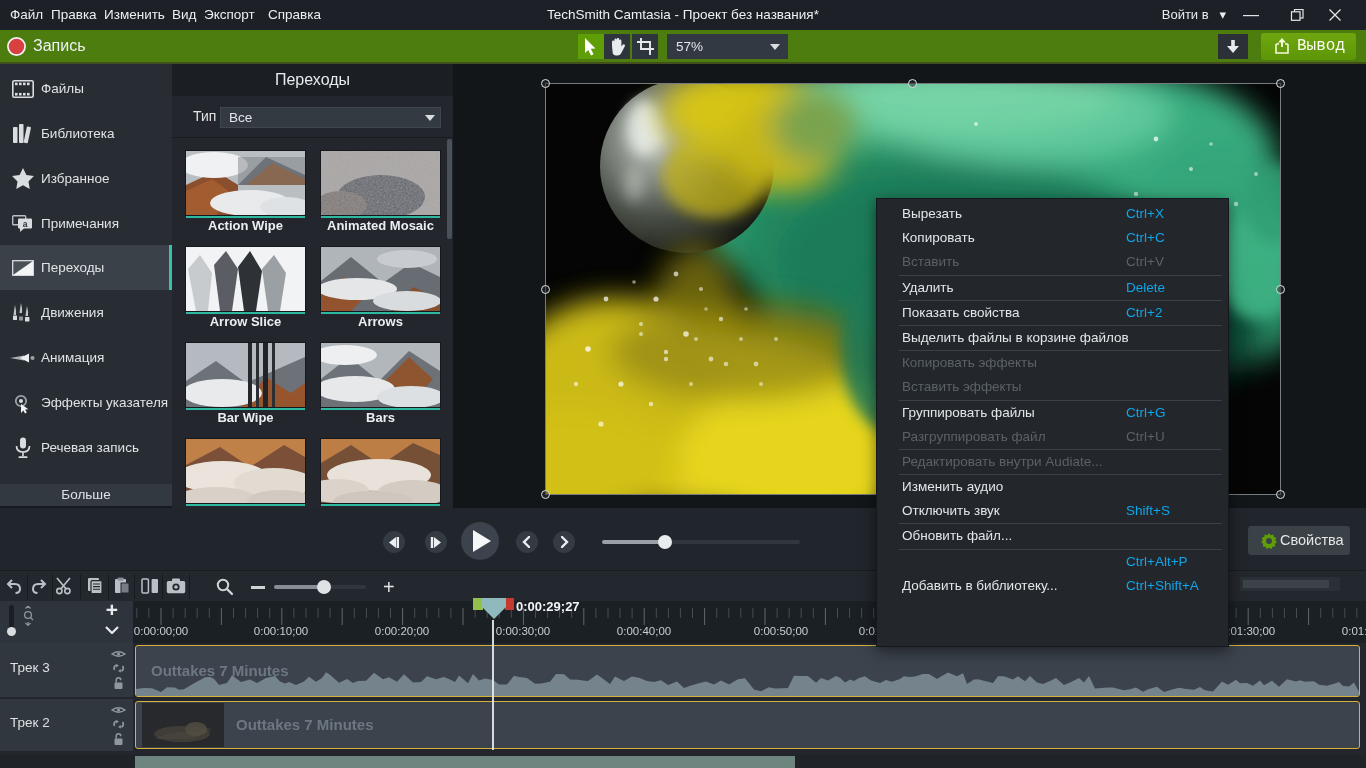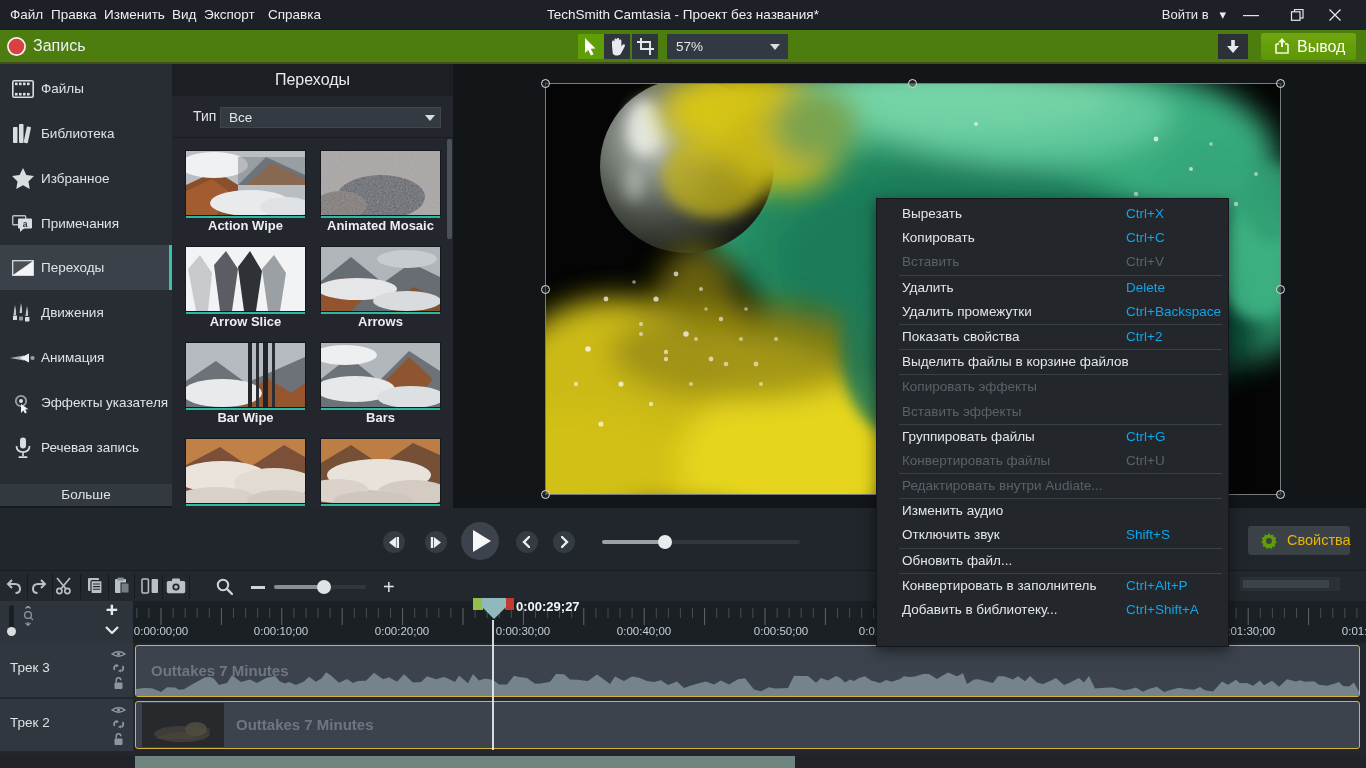--- a/index.html
+++ b/index.html
@@ -113,21 +113,21 @@
     <span style="position:absolute;left:676px;top:4px;height:25px;line-height:25px;font-size:13.5px;color:#e4e7ea;">57%</span>
     <svg width="10" height="6" viewBox="0 0 10 6" style="position:absolute;left:770px;top:14px;">
         <path d="M0 0 L10 0 L5 6 Z" fill="#d9dde0"></path>
       </svg>
     <div style="position:absolute;left:1218px;top:4px;width:30px;height:25px;background:#2c3138;">
       <svg width="12" height="14" viewBox="0 0 12 14" style="position:absolute;left:9px;top:6px;">
         <rect x="4.2" y="0" width="3.6" height="7" fill="#e8ebee"></rect>
         <path d="M0 6 L12 6 L6 13 Z" fill="#e8ebee"></path>
       </svg>
     </div>
-    <div style="position:absolute;left:1261px;top:3px;width:95px;height:27px;background:linear-gradient(#6fa60f,#5d9607);border-radius:3px;">
+    <div style="position:absolute;left:1261px;top:3px;width:95px;height:27px;background:linear-gradient(#6fa60f,#5d9607);border-radius:3px;font-family:Liberation Mono, monospace;">
       <svg width="14" height="16" viewBox="0 0 14 16" style="position:absolute;left:14px;top:5px;">
         <path d="M7 0 L11 4.6 L8 4.6 L8 9 L6 9 L6 4.6 L3 4.6 Z" fill="#f4fad8"></path>
         <path d="M1 6 L4 6 M10 6 L13 6 M1 6 L1 15 L13 15 L13 6" fill="none" stroke="#f4fad8" stroke-width="1.6"></path>
       </svg>
       <span style="position:absolute;left:36px;top:0;height:27px;line-height:27px;font-size:16px;color:#fdfef2;">Вывод</span>
     </div>
   </div>
   <div id="greenline" class="abs"></div>
   <div id="sidebar" class="abs">
     <div class="sbitem" style="top:2px;">
@@ -465,21 +465,21 @@
       </svg>
     </div>
     <div style="position:absolute;left:602px;top:32px;width:63px;height:4px;background:#9aa1a7;border-radius:2px;"></div>
     <div style="position:absolute;left:665px;top:32px;width:135px;height:4px;background:#31373d;border-radius:2px;"></div>
     <div style="position:absolute;left:658px;top:27px;width:14px;height:14px;border-radius:50%;background:#e8ecef;"></div>
     <div style="position:absolute;left:1248px;top:18px;width:102px;height:29px;background:#3a4147;border-radius:3px;">
       <svg width="16" height="16" viewBox="0 0 16 16" style="position:absolute;left:13px;top:7px;">
         <path d="M8 0 L9.6 2.2 L12.2 1.4 L12.8 4 L15.4 4.8 L14.2 7.2 L16 9.2 L13.8 10.8 L14.2 13.6 L11.5 13.8 L10.4 16 L8 14.8 L5.6 16 L4.5 13.8 L1.8 13.6 L2.2 10.8 L0 9.2 L1.8 7.2 L0.6 4.8 L3.2 4 L3.8 1.4 L6.4 2.2 Z" fill="#5f9e06"></path>
         <circle cx="8" cy="8" r="3" fill="#3a4147"></circle>
       </svg>
-      <span style="position:absolute;left:39px;top:0;height:29px;line-height:29px;font-size:14.5px;color:#eab308;">Свойства</span>
+      <span style="position:absolute;left:32px;top:0;height:29px;line-height:29px;font-size:14.5px;color:#e5e5e5;">Свойства</span>
     </div>
   </div>
   <div id="tltb" class="abs">
     <svg width="17" height="15" viewBox="0 0 17 15" style="position:absolute;left:5px;top:8px;">
       <path d="M7 1 L3 5 L7 9" fill="none" stroke="#b9c0c6" stroke-width="2"></path>
       <path d="M3.6 5 L10 5 Q15 5 15 10 Q15 14 10.5 14" fill="none" stroke="#b9c0c6" stroke-width="2"></path>
     </svg>
     <svg width="17" height="15" viewBox="0 0 17 15" style="position:absolute;left:31px;top:8px;">
       <path d="M10 1 L14 5 L10 9" fill="none" stroke="#b9c0c6" stroke-width="2"></path>
       <path d="M13.4 5 L7 5 Q2 5 2 10 Q2 14 6.5 14" fill="none" stroke="#b9c0c6" stroke-width="2"></path>
@@ -721,24 +721,20 @@
       </div>
     <div class="mrow dis">
         <span class="t">Вставить</span>
         <span class="s">Ctrl+V</span>
       </div>
     <div class="msep"></div>
     <div class="mrow">
         <span class="t">Удалить</span>
         <span class="s">Delete</span>
       </div>
-    <div class="mrow">
-        <span class="t">Удалить промежутки</span>
-        <span class="s">Ctrl+Backspace</span>
-      </div>
     <div class="msep"></div>
     <div class="mrow">
         <span class="t">Показать свойства</span>
         <span class="s">Ctrl+2</span>
       </div>
     <div class="msep"></div>
     <div class="mrow">
         <span class="t">Выделить файлы в корзине файлов</span>
       </div>
     <div class="msep"></div>
@@ -747,42 +743,41 @@
       </div>
     <div class="mrow dis">
         <span class="t">Вставить эффекты</span>
       </div>
     <div class="msep"></div>
     <div class="mrow">
         <span class="t">Группировать файлы</span>
         <span class="s">Ctrl+G</span>
       </div>
     <div class="mrow dis">
-        <span class="t">Конвертировать файлы</span>
+        <span class="t">Разгруппировать файл</span>
         <span class="s">Ctrl+U</span>
       </div>
     <div class="msep"></div>
     <div class="mrow dis">
         <span class="t">Редактировать внутри Audiate...</span>
       </div>
     <div class="msep"></div>
     <div class="mrow">
         <span class="t">Изменить аудио</span>
       </div>
     <div class="mrow">
         <span class="t">Отключить звук</span>
         <span class="s">Shift+S</span>
       </div>
     <div class="msep"></div>
     <div class="mrow">
         <span class="t">Обновить файл...</span>
       </div>
     <div class="msep"></div>
     <div class="mrow">
-        <span class="t">Конвертировать в заполнитель</span>
         <span class="s">Ctrl+Alt+P</span>
       </div>
     <div class="mrow">
         <span class="t">Добавить в библиотеку...</span>
         <span class="s">Ctrl+Shift+A</span>
       </div>
   </div>
 </div>
 
 </body></html>

